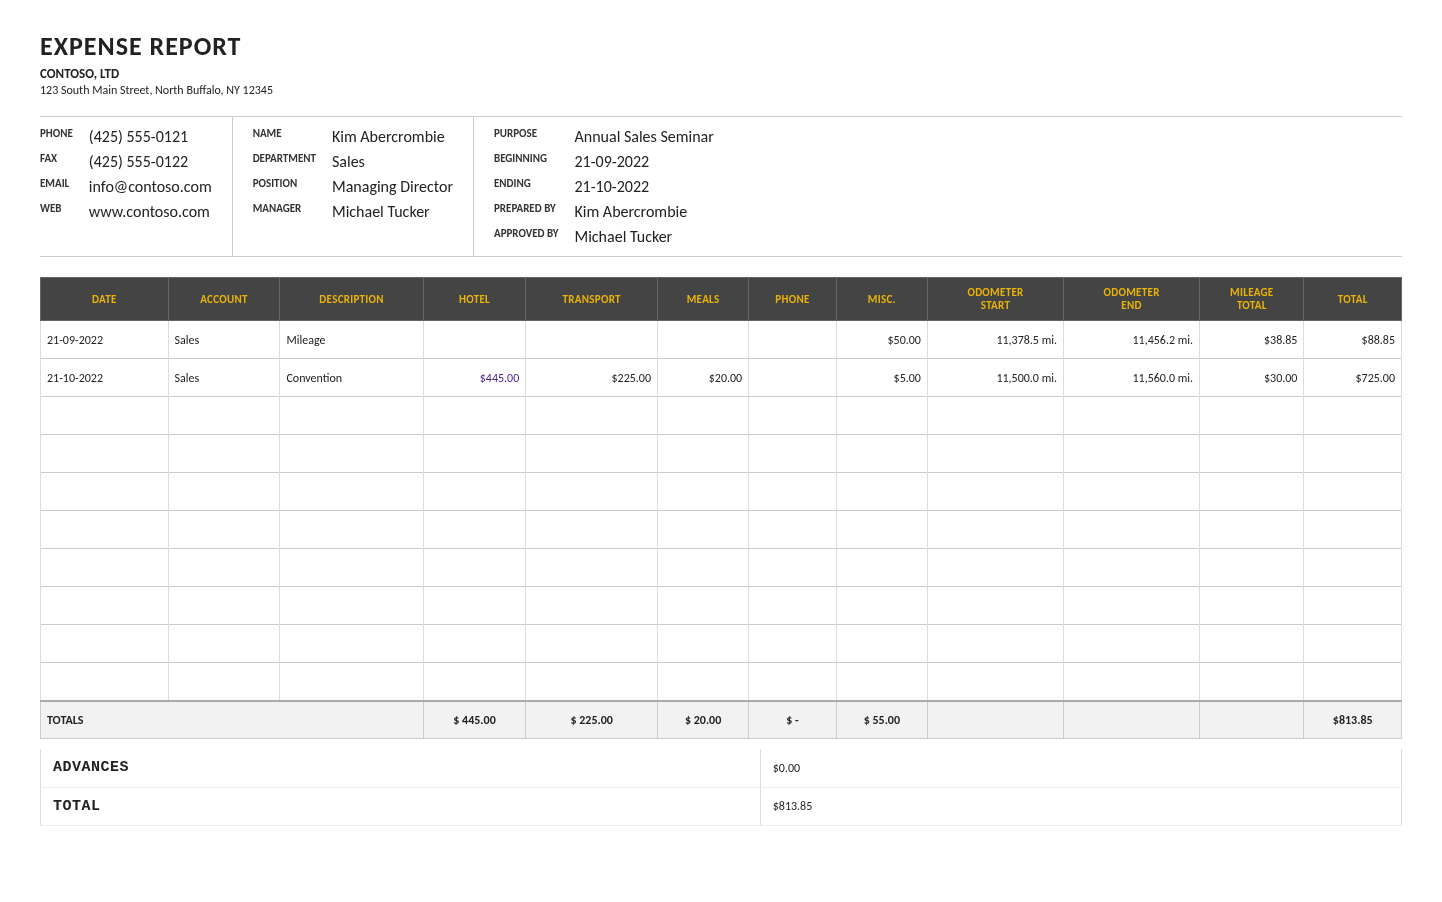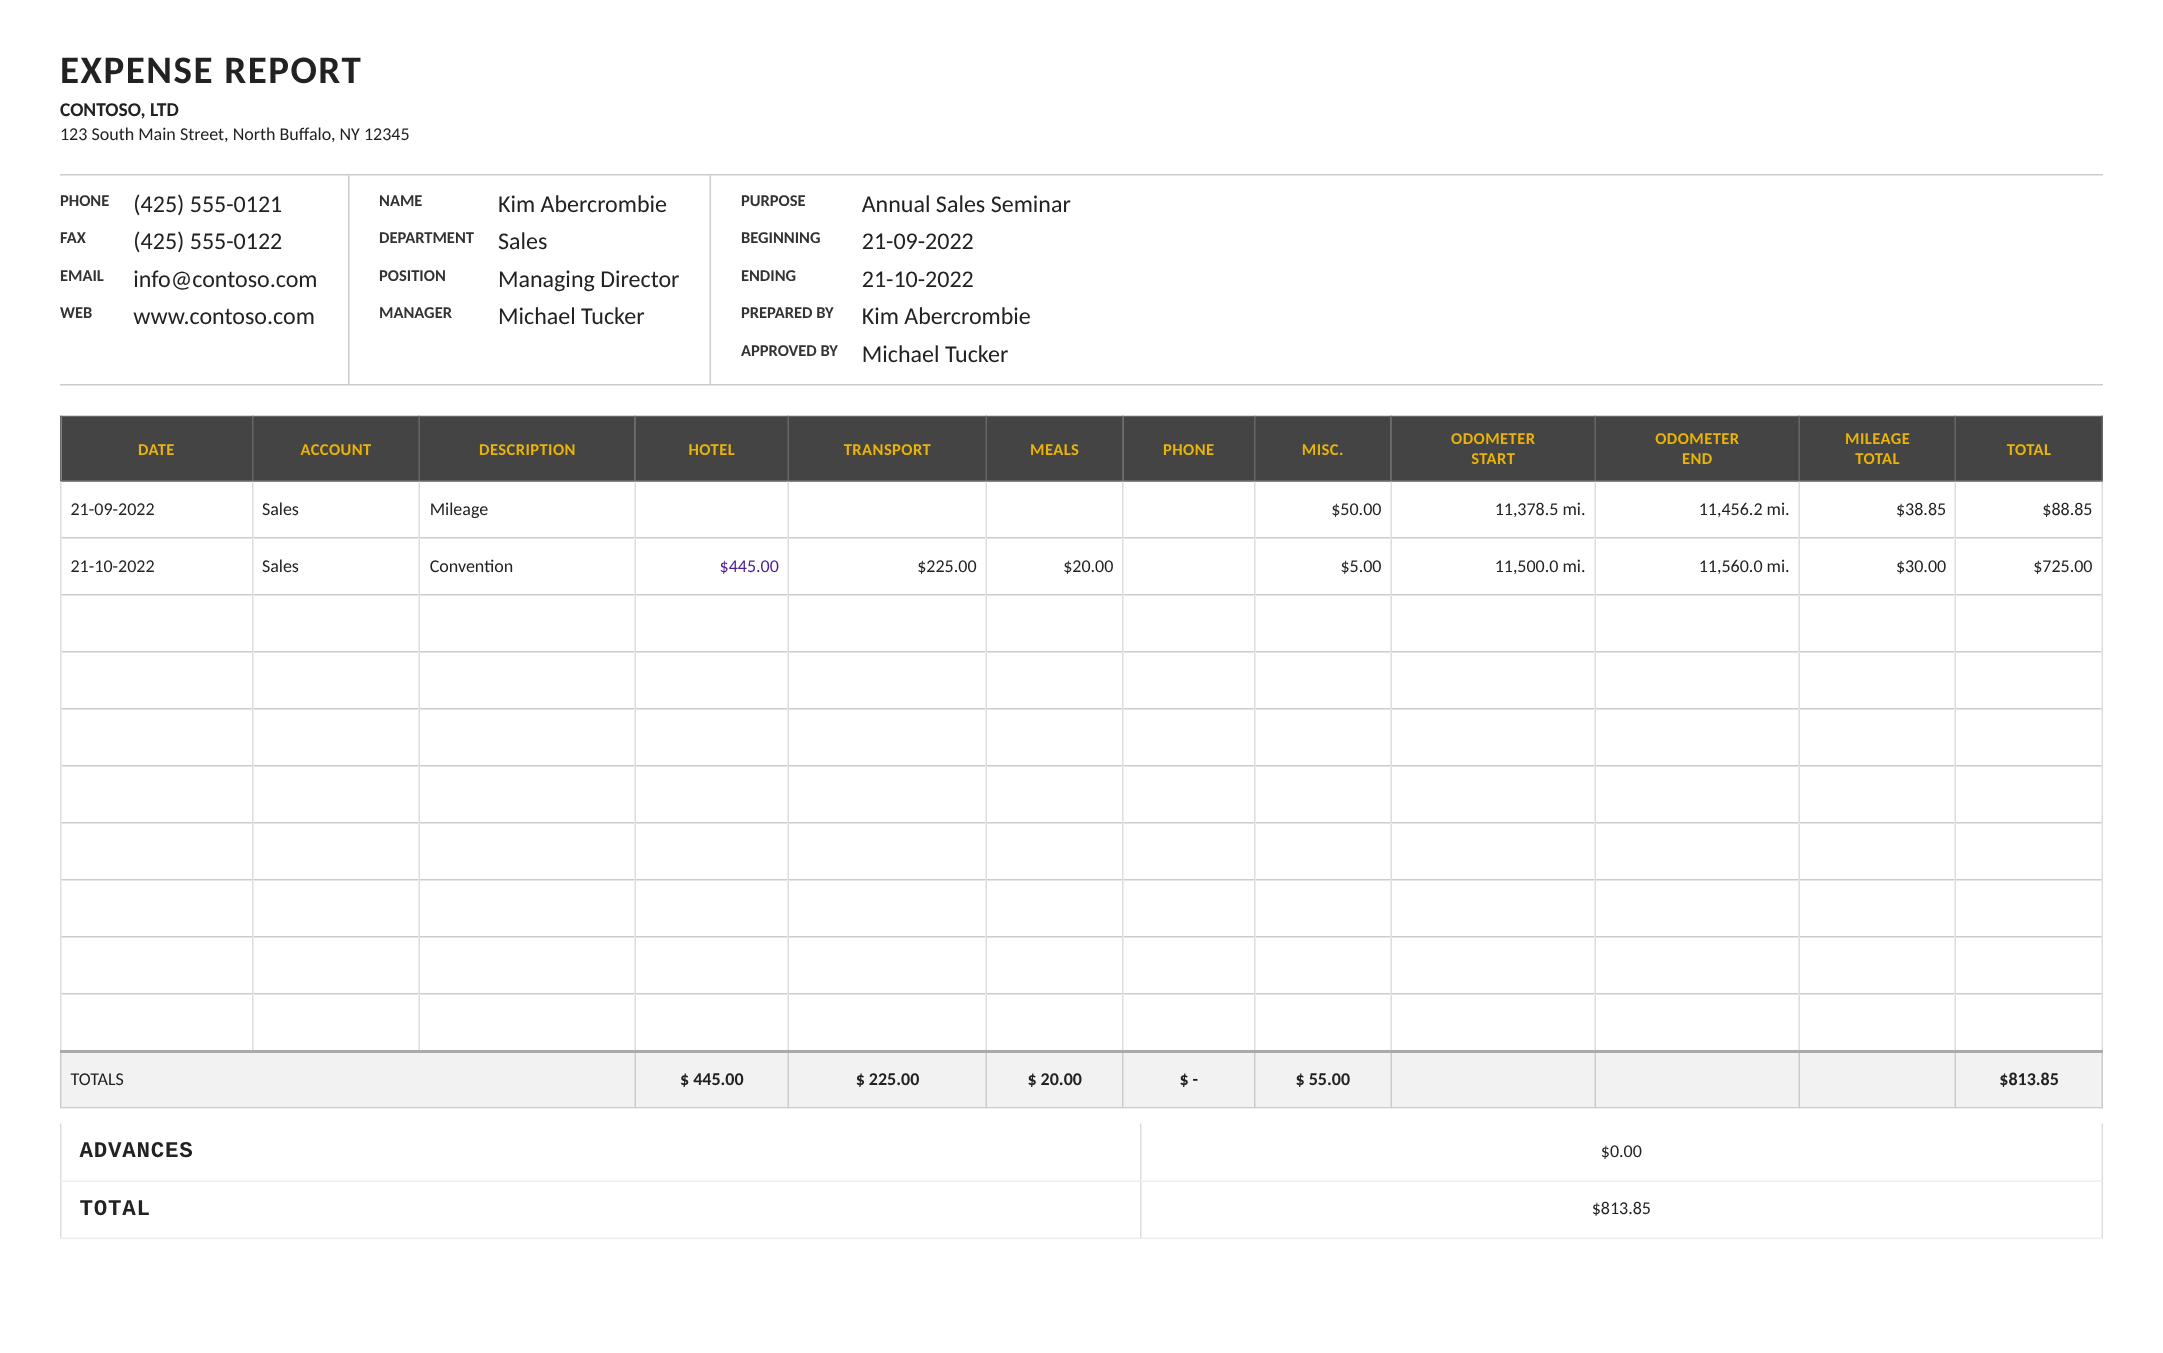--- a/index.html
+++ b/index.html
@@ -120,21 +120,21 @@
       font-size: 12px;
       border-bottom: 1px solid #eee;
     }
     .summary-table td.s-label {
       font-weight: bold;
       font-size: 15px;
       letter-spacing: 0.5px;
       font-family: Liberation Mono, monospace;
     }
     .summary-table td.s-value {
-      text-align: center;
+      text-align: left;
       min-width: 90px;
     }
     .empty-row td {
       height: 38px;
     }
   </style>
 </head>
 <body>
 
 <div class="report-title">EXPENSE REPORT</div>
@@ -334,21 +334,21 @@
           <td></td>
           <td></td>
           <td></td>
           <td></td>
           <td></td>
           <td></td>
           <td></td>
           <td></td>
         </tr>
         <tr class="totals-row">
-  <td colspan="3" style="font-weight:normal;">TOTALS</td>
+  <td colspan="3" style="font-weight:bold;">TOTALS</td>
   <td class="right">$ 445.00</td>
   <td class="right">$ 225.00</td>
   <td class="right">$ 20.00</td>
   <td class="right">$ -</td>
   <td class="right">$ 55.00</td>
   <td></td>
   <td></td>
   <td></td>
   <td class="right" style="font-weight:bold;">$813.85</td>
 </tr>

